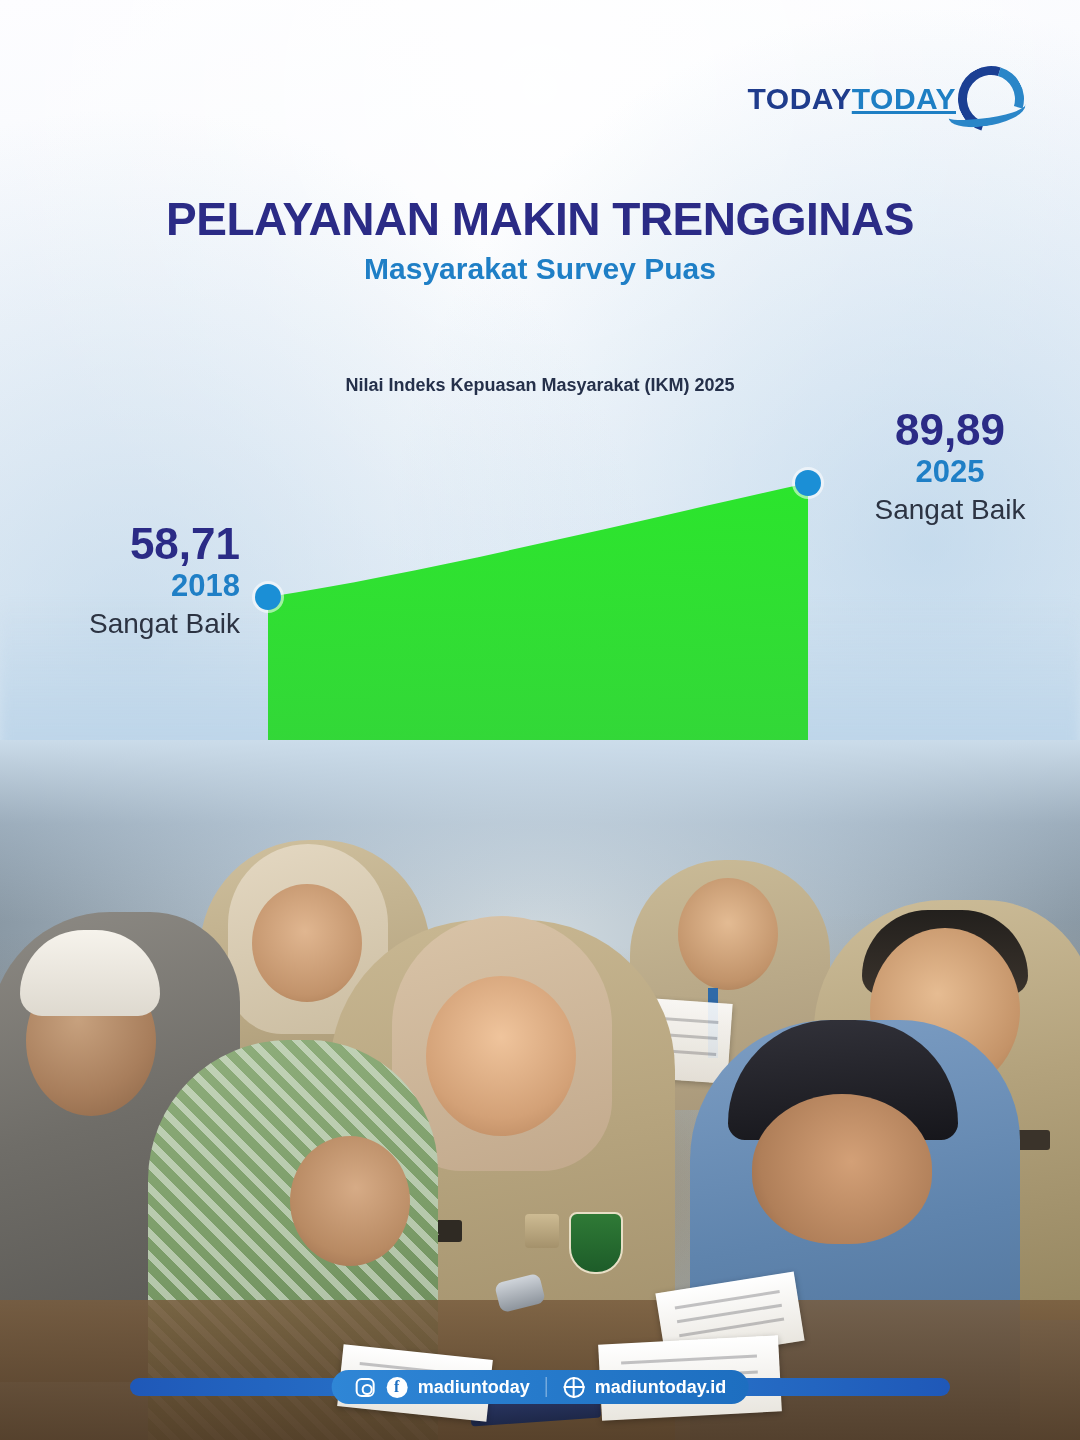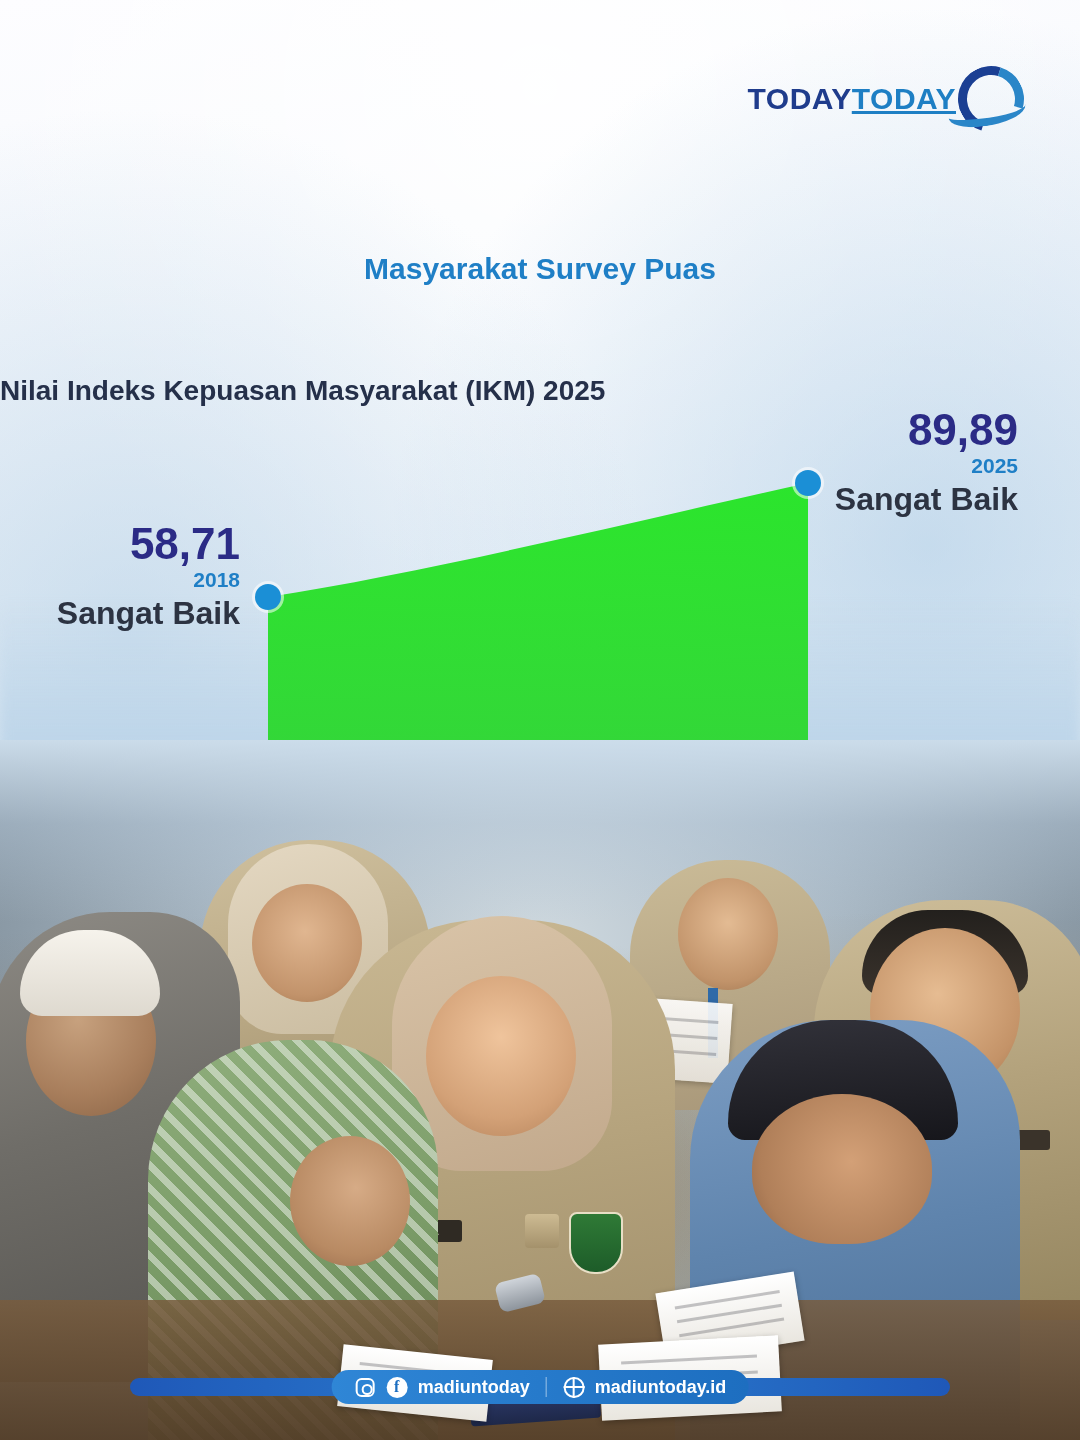--- a/index.html
+++ b/index.html
@@ -86,22 +86,22 @@
     position: absolute;
     left: 0; right: 0; top: 252px;
     text-align: center;
     font-size: 30px;
     font-weight: 700;
     color: #1f7fc6;
   }
   .chart-title {
     position: absolute;
     left: 0; right: 0; top: 375px;
-    text-align: left;
-    font-size: 28px;
+    text-align: center;
+    font-size: 18px;
     font-weight: 700;
     color: #25304a;
   }
 
   
   .chart {
     position: absolute;
     left: 0; top: 400px;
     width: 1080px;
     height: 470px;
@@ -119,34 +119,34 @@
   .dot-2025 { left: 795px; top: 70px; }
 
   .lbl { position: absolute; }
   .lbl .value {
     font-size: 44px;
     font-weight: 800;
     color: #2b2b86;
     line-height: 1;
   }
   .lbl .year {
-    font-size: 21px;
+    font-size: 31px;
     font-weight: 800;
     color: #1f7fc6;
     line-height: 1.3;
   }
   .lbl .grade {
-    font-size: 32px;
-    font-weight: 700;
+    font-size: 28px;
+    font-weight: 400;
     color: #2c3342;
     line-height: 1.25;
   }
 
   .lbl-2024 { left: 35px; top: 122px; width: 205px; text-align: right; }
-  .lbl-2025 { left: 798px; top: 8px; width: 220px; text-align: right; }
+  .lbl-2025 { left: 840px; top: 8px; width: 220px; text-align: center; }
 
   .footnote {
     position: absolute;
     left: 0; right: 0; top: 380px;
     text-align: center;
     font-size: 19px;
     color: #2f4a55;
     opacity: 0.92;
   }
 
@@ -417,20 +417,21 @@
   <div class="logo">
     <div class="logo-text">
       <span>TODAY</span><span class="tday">TODAY</span>
     </div>
     <div class="logo-mark">
       <div class="ring"></div>
       <div class="swoosh"></div>
     </div>
   </div>
 
+  <div class="title-main">PELAYANAN MAKIN TRENGGINAS</div>
   <div class="title-sub">Masyarakat Survey Puas</div>
   <div class="chart-title">Nilai Indeks Kepuasan Masyarakat (IKM) 2025</div>
 
   <div class="chart">
     <svg width="1080" height="470" viewBox="0 0 1080 470">
       <defs>
         <linearGradient id="greenFade" x1="0" y1="0" x2="0" y2="1">
           <stop offset="0%" stop-color="#22e522" stop-opacity="0.95"></stop>
           <stop offset="70%" stop-color="#1fd81f" stop-opacity="0.88"></stop>
           <stop offset="100%" stop-color="#1ed01e" stop-opacity="0.82"></stop>

